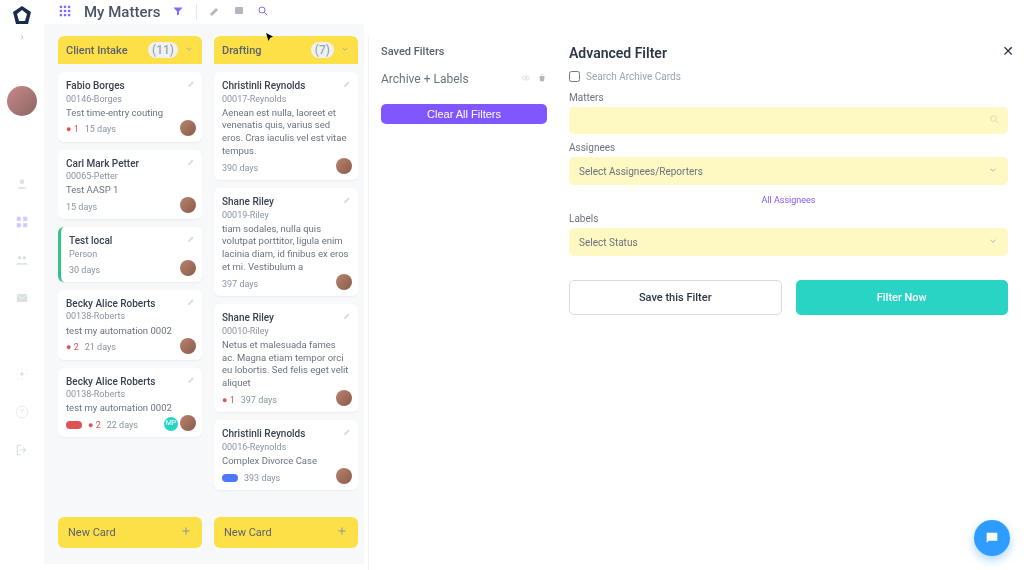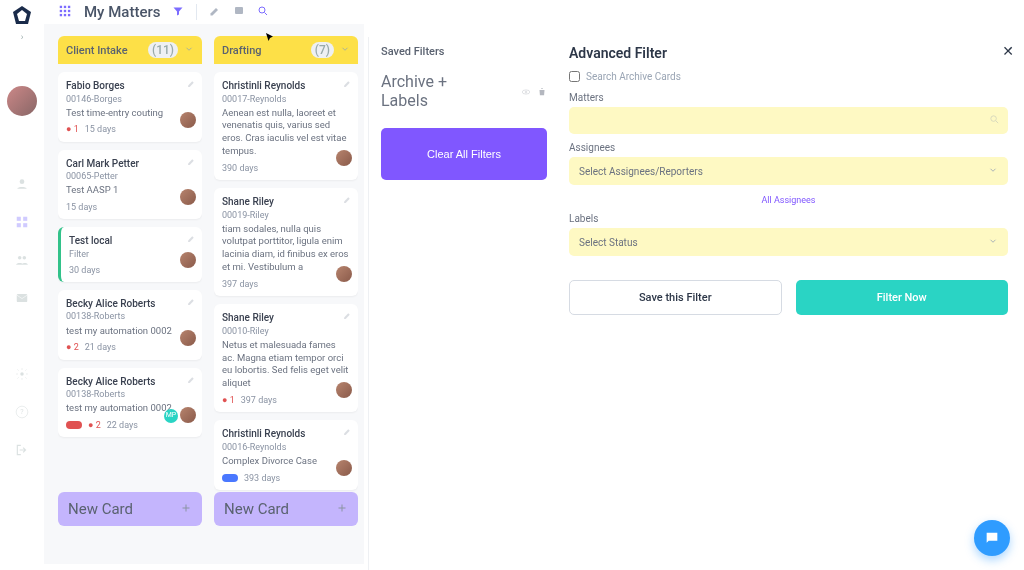--- a/index.html
+++ b/index.html
@@ -29,33 +29,33 @@
   .card.green { border-left:3px solid #32c28a;}
   .card .name { font-weight:500; font-size:10px; color:#3a4150;}
   .card .ref { font-size:9px; color:#8a93a3;}
   .card .desc { font-size:9.5px; color:#6b7280; margin-top:2px;}
   .card .meta { display:flex; align-items:center; gap:6px; margin-top:4px; font-size:9px; color:#8a93a3;}
   .card .alert { color:#e05252; font-size:9px;}
   .card .pill { display:inline-block; min-width:16px; height:8px; border-radius:4px; background:#e05252;}
   .card .pill.blue { background:#4a78ff;}
   .card .edit { position:absolute; top:6px; right:6px; opacity:.3;}
   .card .edit svg{width:9px;height:9px;color:#8a93a3;}
-  .card .avatar { position:absolute; bottom:14px; right:6px; width:16px; height:16px; border-radius:50%; background:linear-gradient(135deg,#b7846e,#8a5a4a);}
+  .card .avatar { position:absolute; bottom:6px; right:6px; width:16px; height:16px; border-radius:50%; background:linear-gradient(135deg,#b7846e,#8a5a4a);}
   .card .avatar.mp { width:14px;height:14px; background:#2ad4c4; display:flex;align-items:center;justify-content:center;font-size:7px;color:#fff; right:24px;}
-  .newcard { background:#c4b5fd; border-radius:6px; padding:8px 10px; font-size:15px; color:#5a6270; display:flex; align-items:center; justify-content:space-between; position:absolute; bottom:38px; width:100%;}
+  .newcard { background:#fde047; border-radius:6px; padding:8px 10px; font-size:11px; color:#5a6270; display:flex; align-items:center; justify-content:space-between; position:absolute; bottom:16px; width:100%;}
   .newcard .plus svg{width:12px;height:12px;color:#8a93a3;}
 
   
   .panel { position:absolute; right:0; top:0; width:656px; height:570px; background:#fff; border-left:1px solid #eef0f3; display:flex;margin-top:37px;}
   .panel .saved { width:190px; padding:8px 12px; font-size:11px; color:#5a6270;}
   .saved-title { font-weight:500; margin-bottom:10px;}
-  .saved-row { display:flex; align-items:center; justify-content:space-between; font-size:16px; color:#6b7280; padding:4px 0;gap:24px;}
+  .saved-row { display:flex; align-items:center; justify-content:space-between; font-size:12px; color:#6b7280; padding:4px 0;gap:24px;}
   .saved-row .ricons { display:flex; gap:6px; opacity:.5;}
   .saved-row .ricons svg{width:10px;height:10px;color:#6b7280;}
-  .clear-btn { margin-top:14px; width:100%; background:#8057ff; color:#fff; border:none; border-radius:5px; padding:20px 0; font-size:11px; font-weight:500; cursor:pointer;}
+  .clear-btn { margin-top:14px; width:100%; background:#8057ff; color:#fff; border:none; border-radius:5px; padding:4px 0; font-size:11px; font-weight:500; cursor:pointer;}
   .adv { flex:1; padding:8px 16px 0 10px; font-size:11px; position:relative;}
   .adv-title { font-size:14px; font-weight:600; color:#2d3748; margin-bottom:10px;}
   .close-x { position:absolute; top:6px; right:10px; font-size:14px; color:#2d3748; cursor:pointer;}
   .chk-row { display:flex; align-items:center; gap:6px; font-size:10px; color:#9aa5b4; margin-bottom:10px;}
   .chk-row input{width:11px;height:11px;}
   .label { font-size:10px; color:#6b7280; margin:8px 0 4px;}
   .field { width:100%; background:#fef9c3; border:none; border-radius:5px; padding:8px 10px; font-size:10px; color:#6b7280; display:flex; align-items:center; justify-content:space-between;}
   .field .fchev svg{width:10px;height:10px;color:#9aa5b4;}
   .field.search { position:relative;}
   .field.search .sicon{ position:absolute; right:8px; opacity:.4;}
@@ -200,21 +200,21 @@
           <div class="meta">
             <span>15 days</span>
           </div>
           <span class="avatar"></span>
         </div>
         <div class="card green">
           <span class="edit"><svg viewBox="0 0 24 24" fill="currentColor">
               <path d="M3 17l11-11 4 4L7 21H3z"></path>
             </svg></span>
           <div class="name">Test local</div>
-          <div class="ref">Filter</div>
+          <div class="ref">Person</div>
           <div class="meta">
             <span>30 days</span>
           </div>
           <span class="avatar"></span>
         </div>
         <div class="card">
           <span class="edit"><svg viewBox="0 0 24 24" fill="currentColor">
               <path d="M3 17l11-11 4 4L7 21H3z"></path>
             </svg></span>
           <div class="name">Becky Alice Roberts</div>

